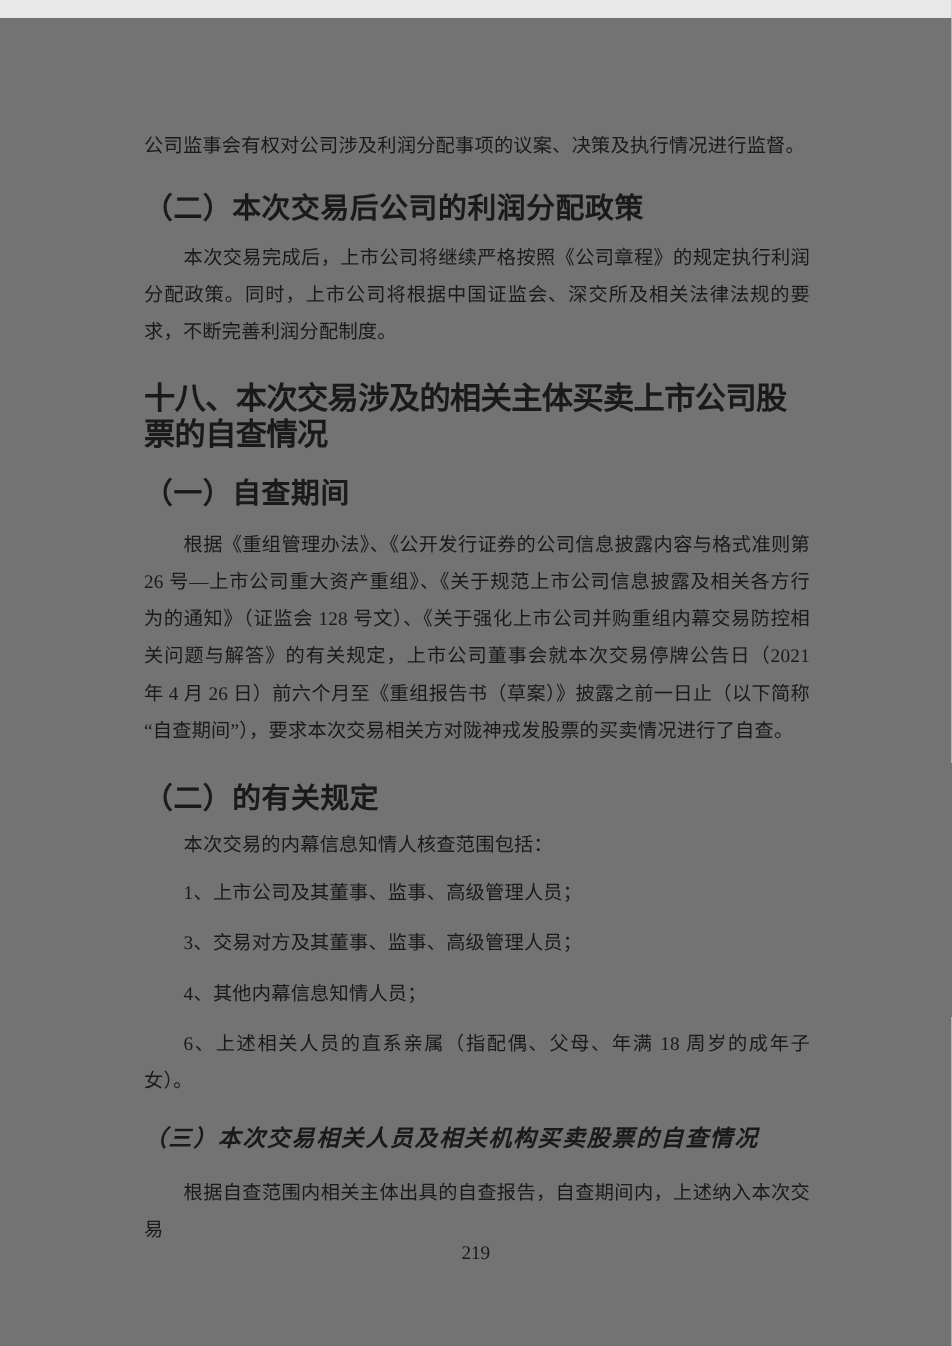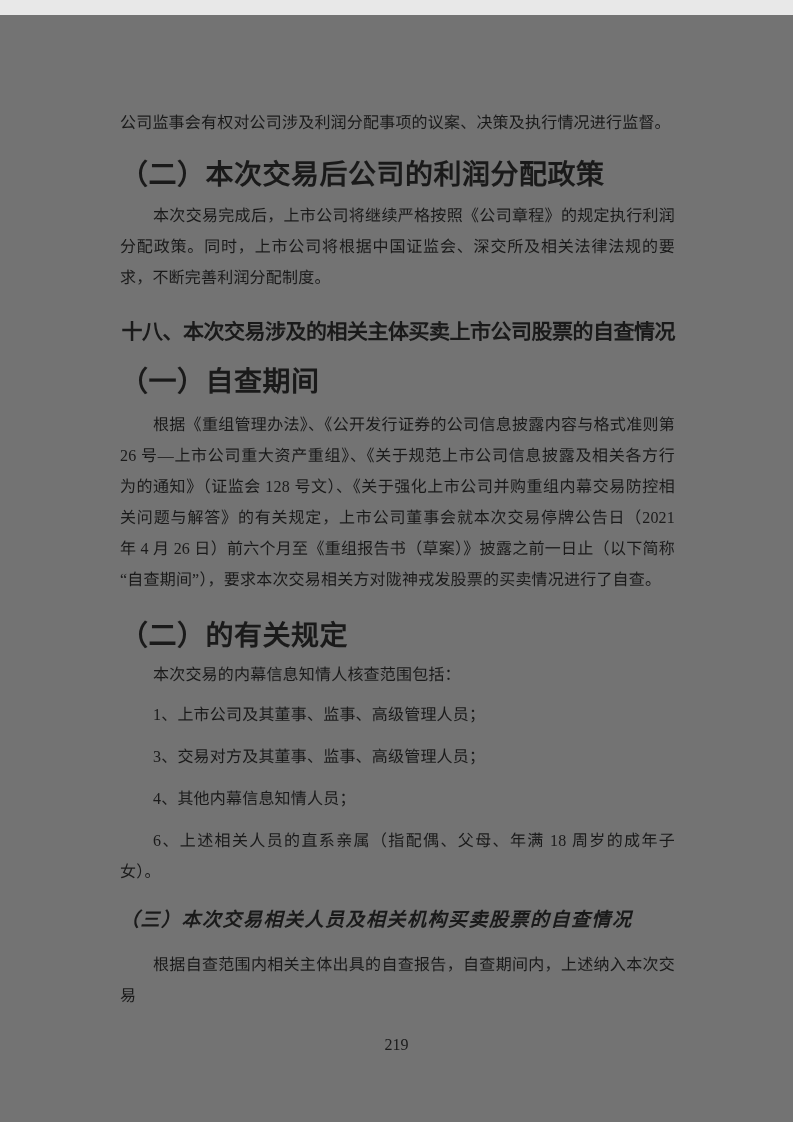--- a/index.html
+++ b/index.html
@@ -23,31 +23,30 @@
   p.body {
     font-size: 16px;
     line-height: 31px;
     text-align: justify;
     letter-spacing: 0.2px;
   }
   p.indent { text-indent: 33px; }
   h3.sub {
     font-family: "Liberation Sans", "DejaVu Sans", sans-serif;
     font-weight: bold;
-    font-size: 28px;
+    font-size: 24px;
     line-height: 28px;
     letter-spacing: 0.5px;
   }
   h2.chapter {
     font-family: "Liberation Sans", "DejaVu Sans", sans-serif;
     font-weight: bold;
-    font-size: 21px;
+    font-size: 26px;
     line-height: 30px;
     letter-spacing: -0.5px;
-    text-align: right;
   }
   h3.kai {
     font-family: "Liberation Serif", "DejaVu Serif", serif;
     font-style: italic;
     font-weight: bold;
     font-size: 19px;
     line-height: 28px;
     letter-spacing: 1.5px;
   }
   .mt-h2   { margin-top: 24px; }

